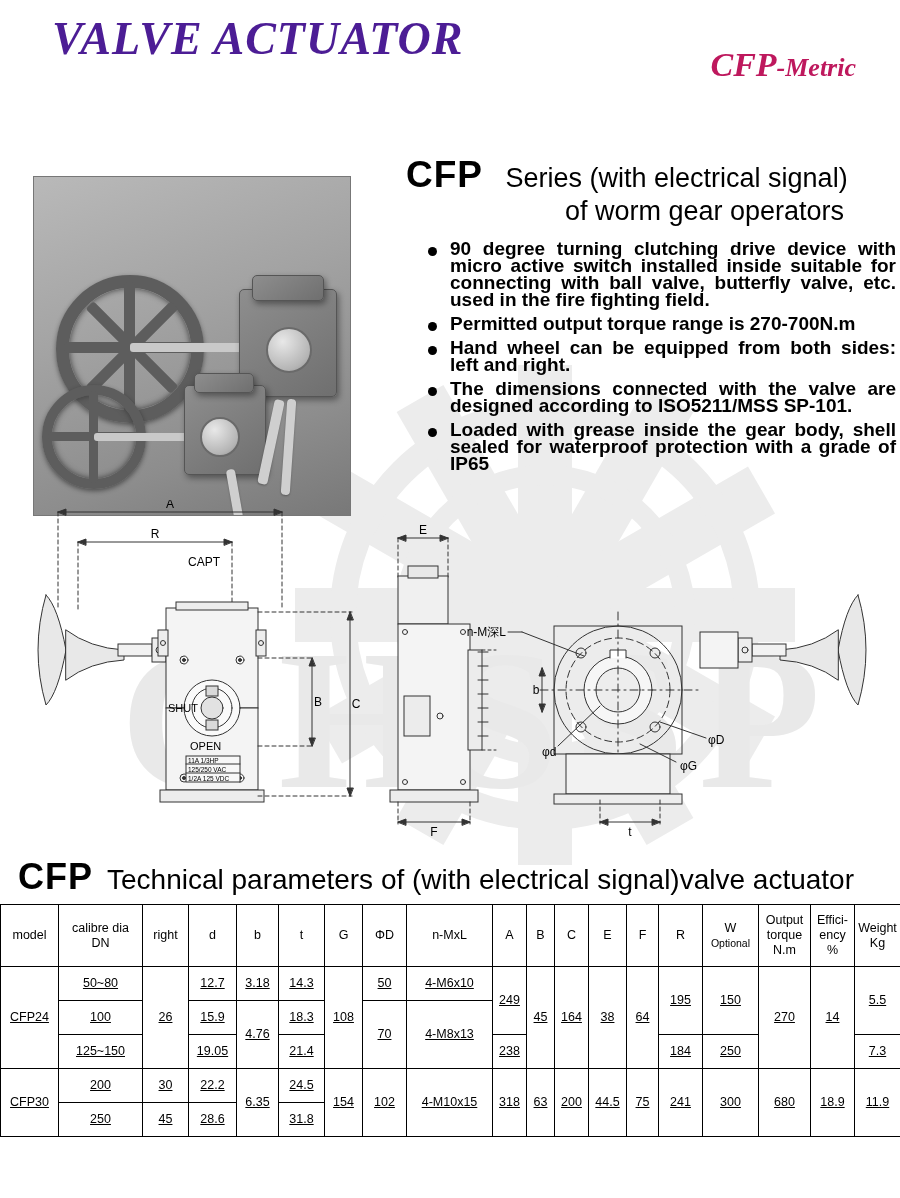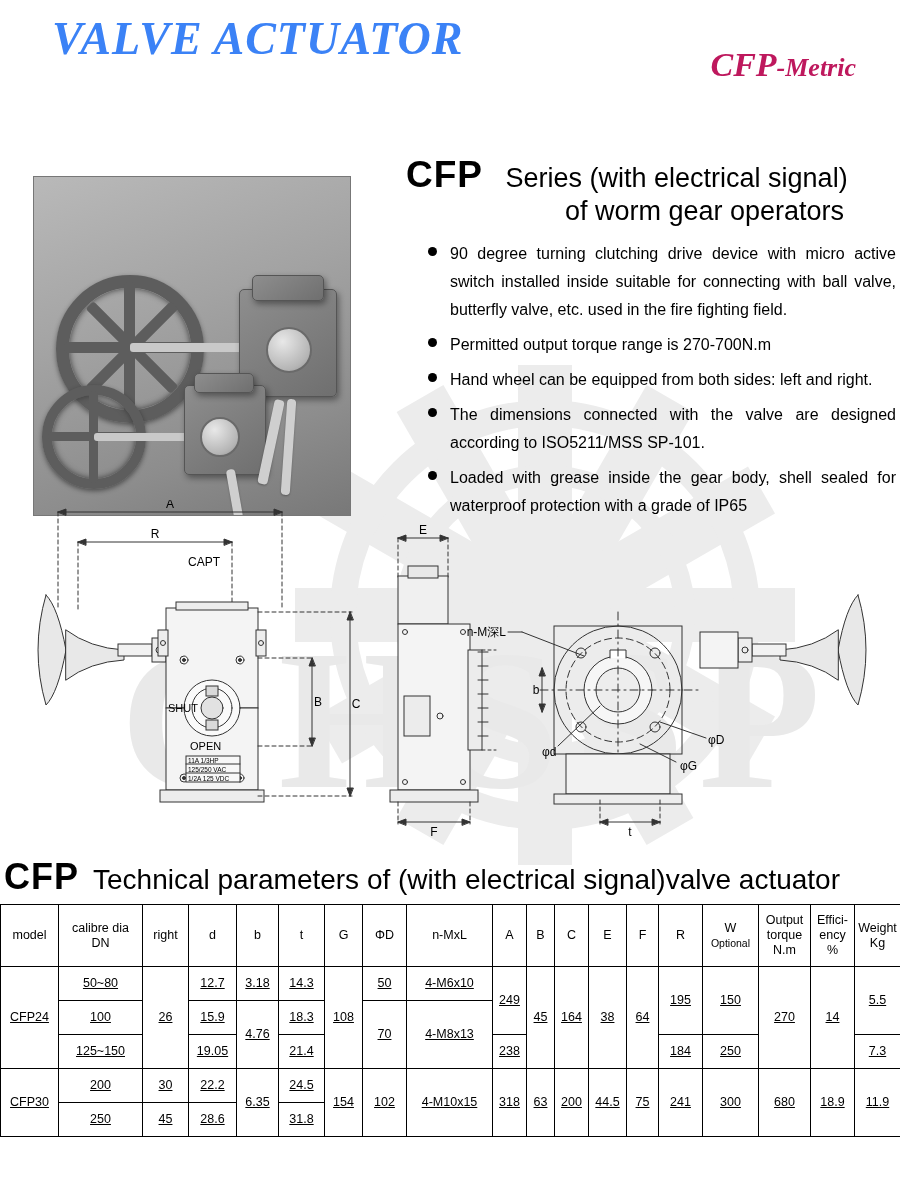--- a/index.html
+++ b/index.html
@@ -39,21 +39,21 @@
     background:#ececec; margin-left:-250px; margin-top:-27px;
   }
 
   
   .header { position:relative; z-index:3; height:96px; padding:0 20px;}
   .title-main {
     position:absolute; left:52px; top:12px;
     font-family:"Liberation Serif", serif;
     font-style:italic; font-weight:bold;
     font-size:46px; letter-spacing:1px;
-    color:#3b82f6;
+    color:#4c1d95;
   }
   .title-sub {
     position:absolute; right:44px; top:46px;
     font-family:"Liberation Serif", serif;
     font-style:italic; font-weight:bold;
     font-size:34px;
     color:#be185d;
   }
   .title-sub .metric { font-size:26px; }
 
@@ -102,38 +102,38 @@
   }
   .desc-head .cfp {
     font-size:37px; font-weight:bold; letter-spacing:1px;
   }
   .desc-head .l2 { display:block; text-align:right; padding-right:52px;}
   ul.features {
     list-style:none; margin:12px 0 0 0; padding:0;
   }
   ul.features li {
     position:relative;
-    font-size:16px; font-weight:normal; line-height:28px;
+    font-size:19px; font-weight:bold; line-height:17px;
     margin-bottom:7px; padding-left:44px;
     text-align:justify;
   }
   ul.features li::before {
     content:"";
     position:absolute; left:22px; top:7px;
     width:9px; height:9px; border-radius:50%; background:#000;
   }
 
   
   .drawings { position:relative; z-index:2; height:350px; margin-top:4px;}
   .drawings svg { display:block; }
 
   
   .table-title {
     position:relative; z-index:2;
-    padding:6px 0 4px 4px;
+    padding:6px 0 4px 18px;
     font-size:28px;
     font-family:"Liberation Sans", sans-serif;
   }
   .table-title .tcfp {
     font-size:36px; font-weight:bold; letter-spacing:1px; margin-right:14px;
   }
   table.spec {
     position:relative; z-index:2;
     width:886px; margin:2px auto 0 auto;
     border-collapse:collapse;

